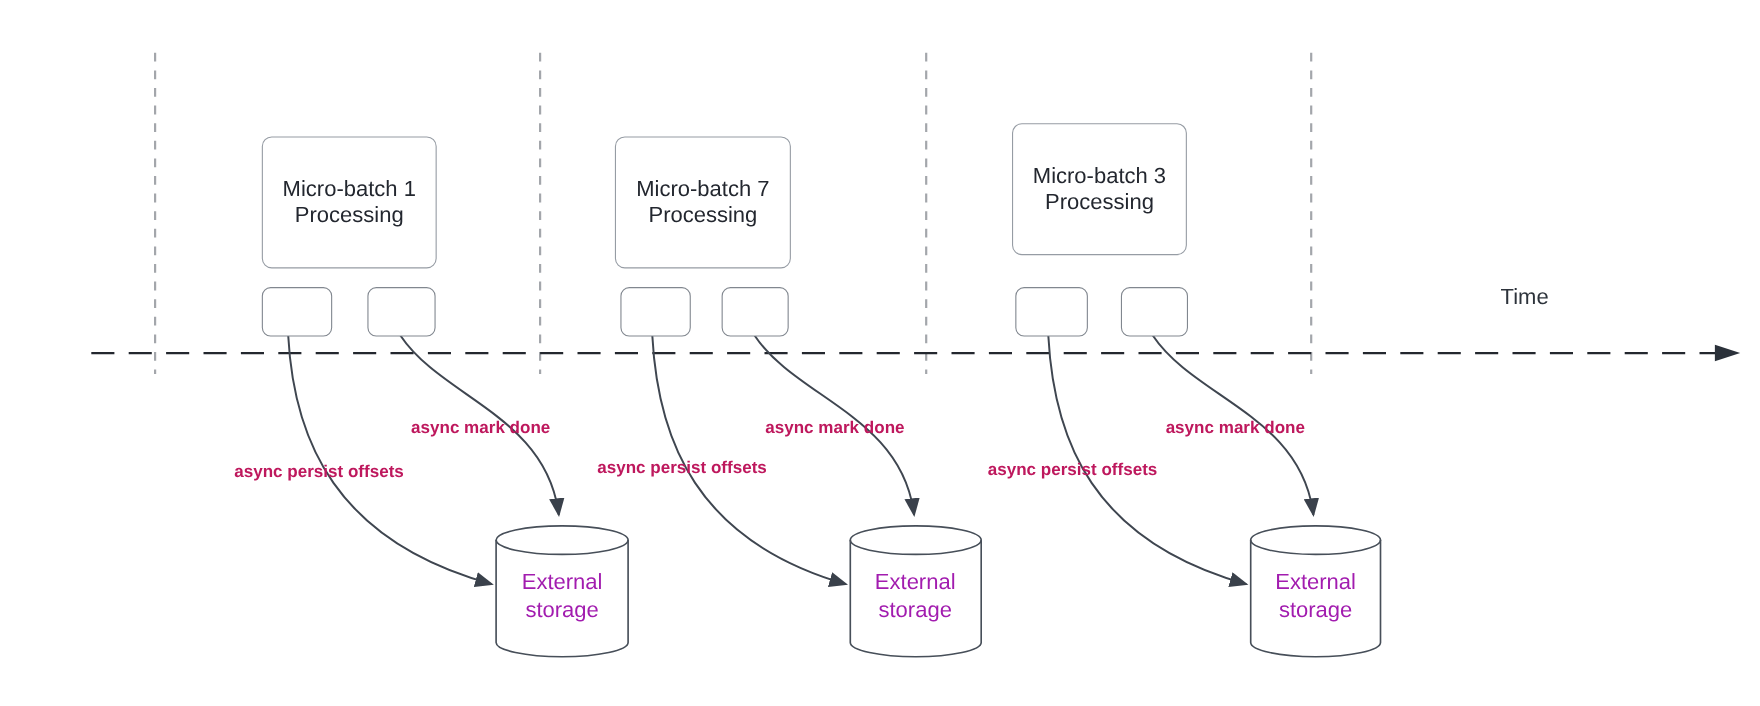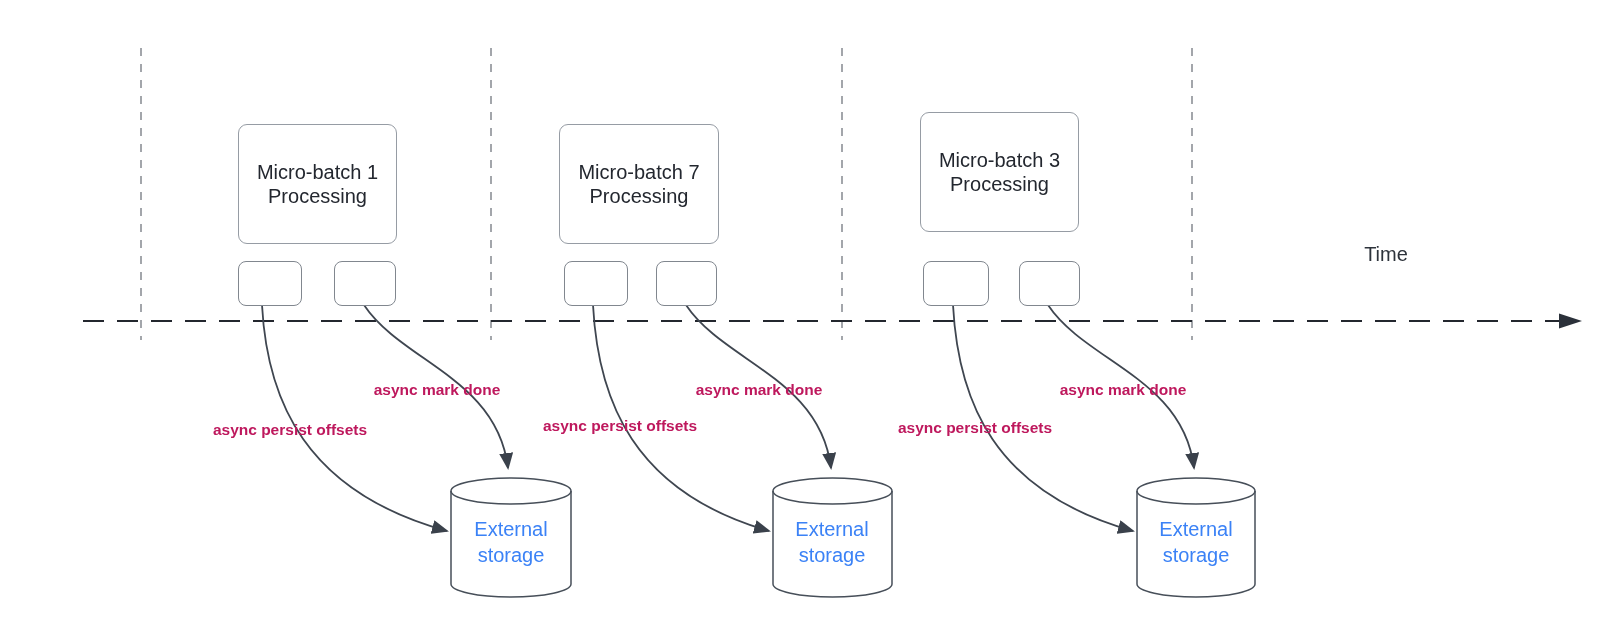--- a/index.html
+++ b/index.html
@@ -51,21 +51,21 @@
     font-size: 15.5px;
     font-weight: bold;
     color: #be185d;
   }
   .storage-label {
     position: absolute;
     transform: translate(-50%, -50%);
     text-align: center;
     font-size: 20px;
     line-height: 26px;
-    color: #3b82f6;
+    color: #a21caf;
   }
   .time-label {
     position: absolute;
     transform: translate(-50%, -50%);
     font-size: 20px;
     color: #2d333b;
   }
 </style>
 </head>
 <body>
@@ -151,15 +151,15 @@
   </div>
   <div class="storage-label" style="left:832px; top:542px;">
     <div>External</div>
     <div>storage</div>
   </div>
   <div class="storage-label" style="left:1196px; top:542px;">
     <div>External</div>
     <div>storage</div>
   </div>
 
-  <div class="time-label" style="left:1386px; top:254px;">Time</div>
+  <div class="time-label" style="left:1386px; top:271px;">Time</div>
 
 </div>
 
 </body></html>

